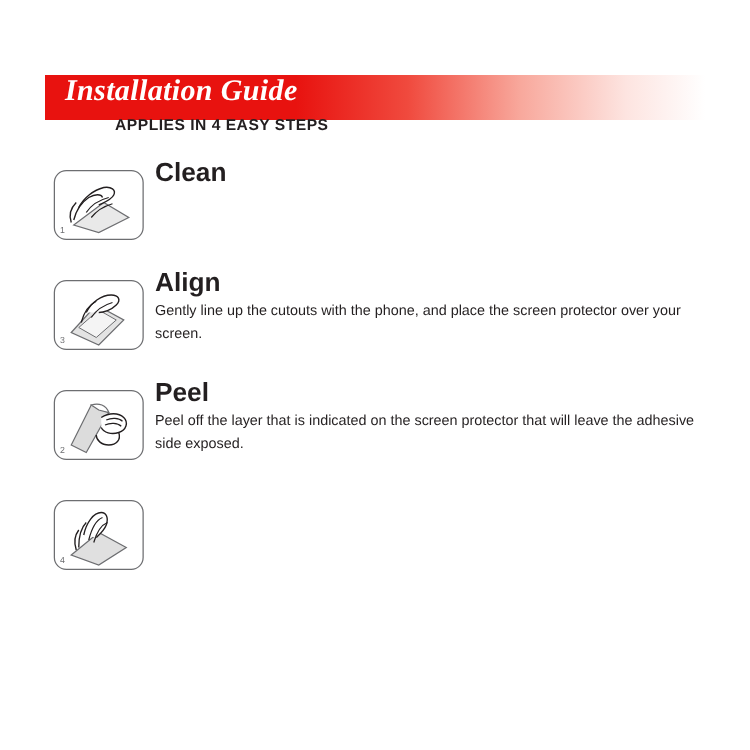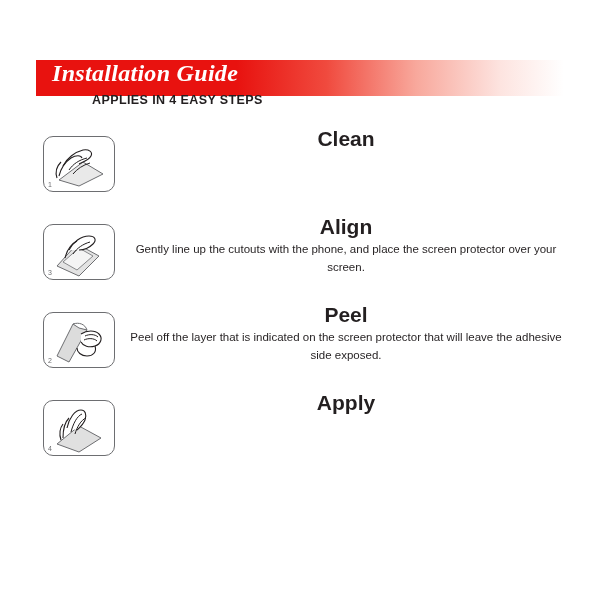--- a/index.html
+++ b/index.html
@@ -56,21 +56,20 @@
   .steps {
     position: absolute;
     left: 40px;
     top: 128px;
     width: 528px;
   }
   .step {
     display: flex;
     align-items: flex-start;
     margin-bottom: 22px;
-    text-align: center;
   }
   .step-figure {
     position: relative;
     width: 78px;
     height: 58px;
     flex: 0 0 78px;
     margin-top: 8px;
   }
   .step-box {
     position: absolute;
@@ -194,18 +193,17 @@
           <polygon points="14,44 36,26 58,38 36,52" fill="#e0e0e0" stroke="#6d6e71" stroke-width="1"></polygon>
           <path d="M24,28 C26,18 32,10 38,10 C42,10 44,14 42,20 C40,25 36,28 34,30" fill="#ffffff" stroke="#231f20" stroke-width="1.1"></path>
           <path d="M28,32 C30,24 34,16 39,14" fill="none" stroke="#231f20" stroke-width="1"></path>
           <path d="M32,34 C34,27 38,20 43,18" fill="none" stroke="#231f20" stroke-width="1"></path>
           <path d="M20,38 C20,30 22,22 26,18" fill="none" stroke="#231f20" stroke-width="1.1"></path>
           <path d="M18,40 C16,34 17,28 20,24" fill="none" stroke="#231f20" stroke-width="1.1"></path>
         </svg>
         <div class="step-num">4</div>
       </div>
       <div class="step-text">
-        <h2 class="step-head">Apply</h2>
       </div>
     </div>
 
   </div>
 </div>
 
 </body></html>

